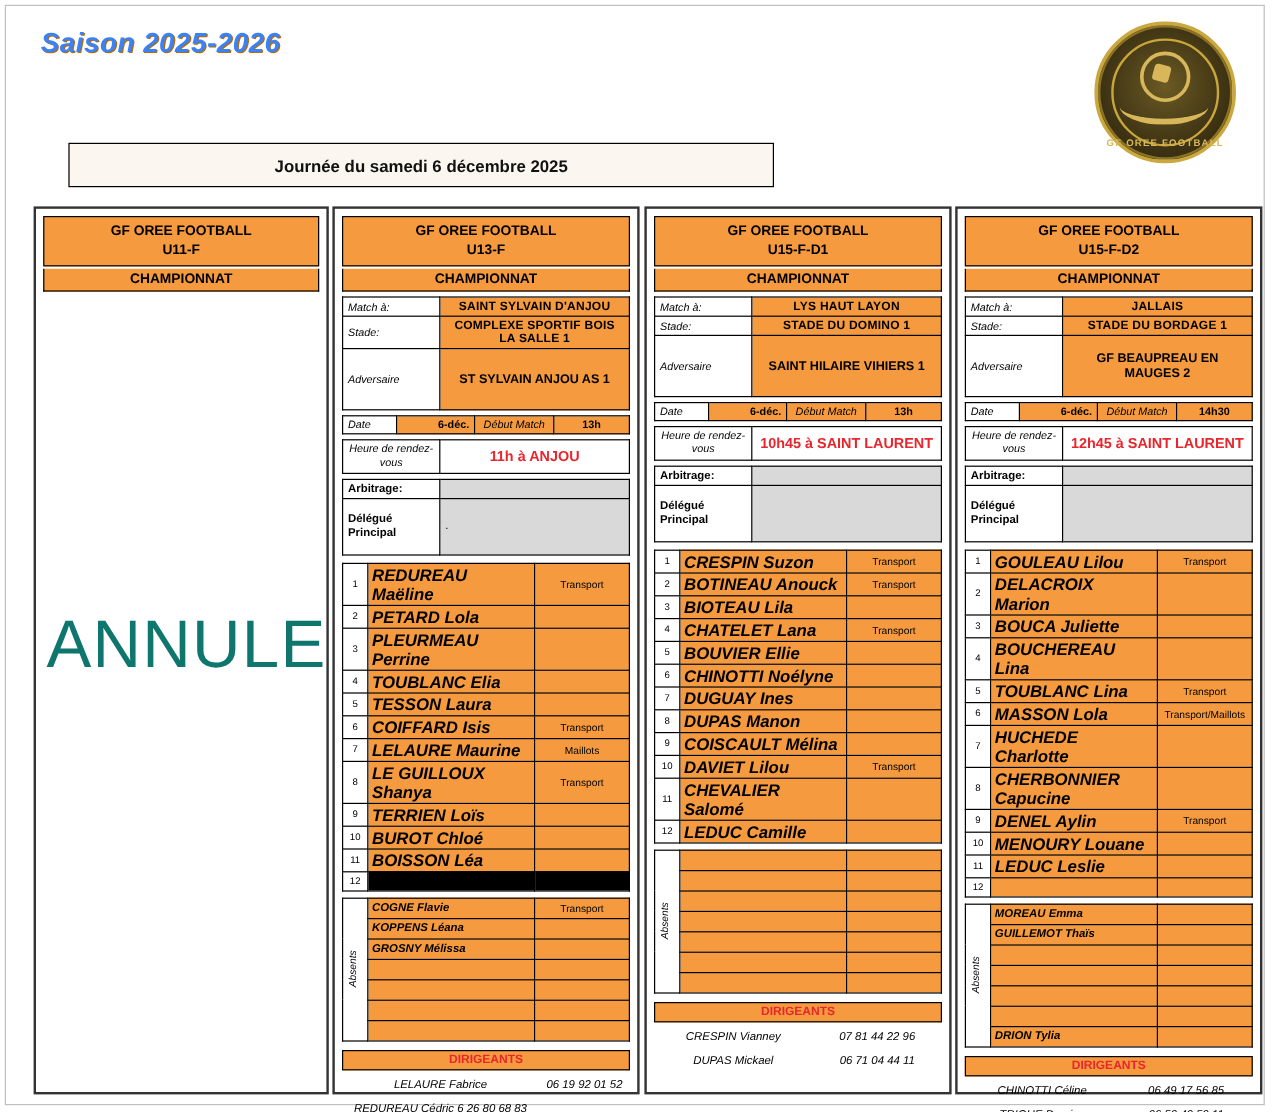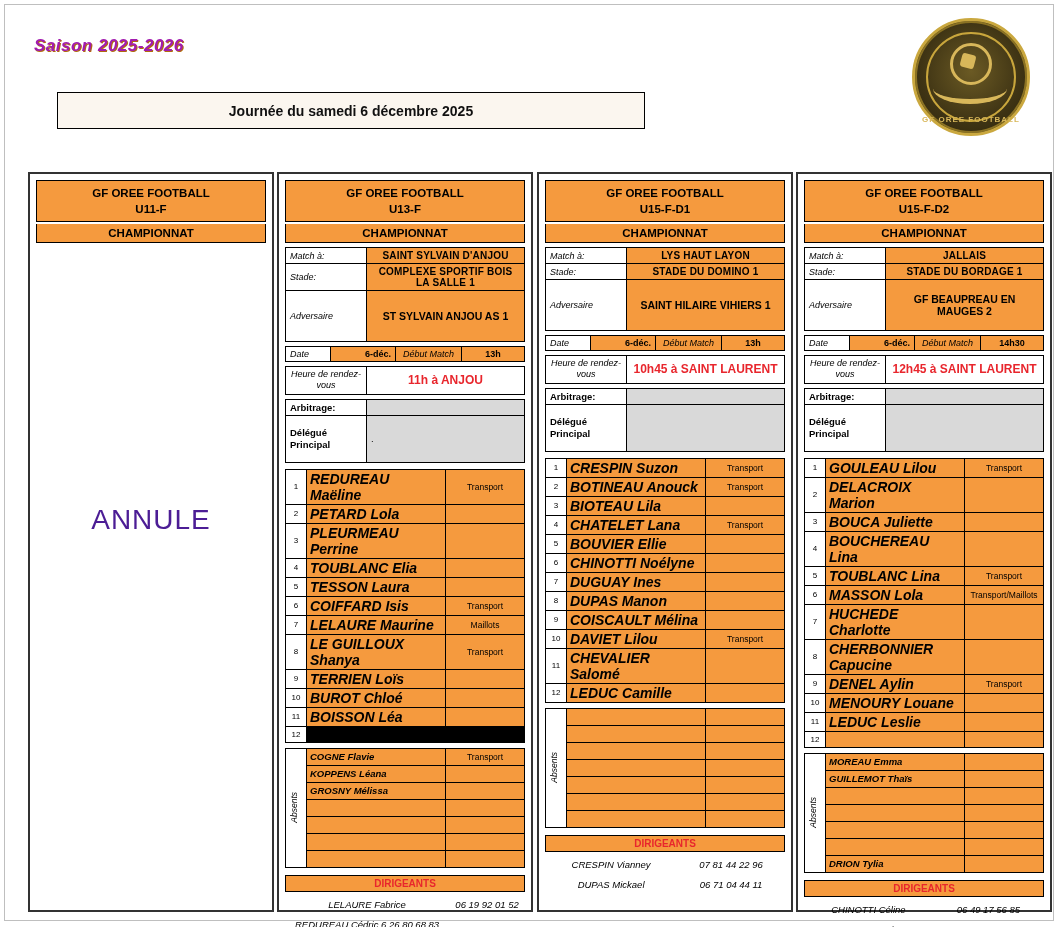--- a/index.html
+++ b/index.html
@@ -8,23 +8,23 @@
     background:#ffffff;
     font-family:"Liberation Sans", sans-serif;
     position:relative;
     overflow:hidden;
   }
   .page-border{
     position:absolute;left:4px;top:4px;width:1050px;height:917px;
     border:1px solid #bfbfbf;box-sizing:border-box;
   }
   .season-title{
-    position:absolute;left:34px;top:36px;
-    font-size:17px;font-weight:bold;font-style:italic;
-    color:#a21caf;
+    position:absolute;left:34px;top:22px;
+    font-size:23px;font-weight:bold;font-style:italic;
+    color:#3b82f6;
     text-shadow:1px 1px 0 #b06a10;
     letter-spacing:.5px;
   }
   .logo{
     position:absolute;right:30px;top:18px;width:112px;height:112px;
     border-radius:50%;
     background:radial-gradient(circle at 50% 45%, #6b5a24 0%, #3f3414 60%, #2a2209 100%);
     border:3px solid #caa83f;
     box-shadow:0 0 0 2px #8b7223 inset;
   }
@@ -43,21 +43,21 @@
   }
   .logo .swoosh{
     position:absolute;left:18px;top:52px;width:74px;height:26px;
     border-bottom:5px solid #d8b75a;border-radius:0 0 60% 60%;
   }
   .logo .txt{
     position:absolute;left:0;right:0;bottom:9px;text-align:center;
     color:#d8b75a;font-size:8px;font-weight:bold;letter-spacing:1px;
   }
   .journee{
-    position:absolute;left:57px;top:92px;width:586px;height:35px;
+    position:absolute;left:57px;top:119px;width:586px;height:35px;
     background:#FBF6EF;border:1px solid #000;
     display:flex;align-items:center;justify-content:center;
     font-size:14px;font-weight:bold;color:#111;
   }
 
   
   .col{
     position:absolute;top:172px;
     border:2px solid #333;
     background:#fff;
@@ -115,22 +115,22 @@
   .dirigeants-hdr{
     margin-top:7px;border:1px solid #000;background:#F59A3E;
     text-align:center;font-weight:bold;color:#e8262d;font-size:10px;padding:2px 0;
   }
   .dir-table{border-collapse:collapse;width:100%;font-size:9.5px;margin-top:3px;}
   .dir-table td{padding:2px 3px;height:16px;}
   .dir-name{text-align:center;font-style:italic;}
   .dir-tel{text-align:center;font-style:italic;}
 
   .annule{
-    position:absolute;left:0;right:0;top:390px;text-align:center;
-    font-size:28px;color:#4c1d95;letter-spacing:1px;
+    position:absolute;left:0;right:0;top:390px;text-align:right;
+    font-size:56px;color:#0f766e;letter-spacing:1px;
   }
 </style>
 </head>
 <body>
 
 <div class="page-border"></div>
 
 <div class="season-title">Saison 2025-2026</div>
 
 <div class="logo">

